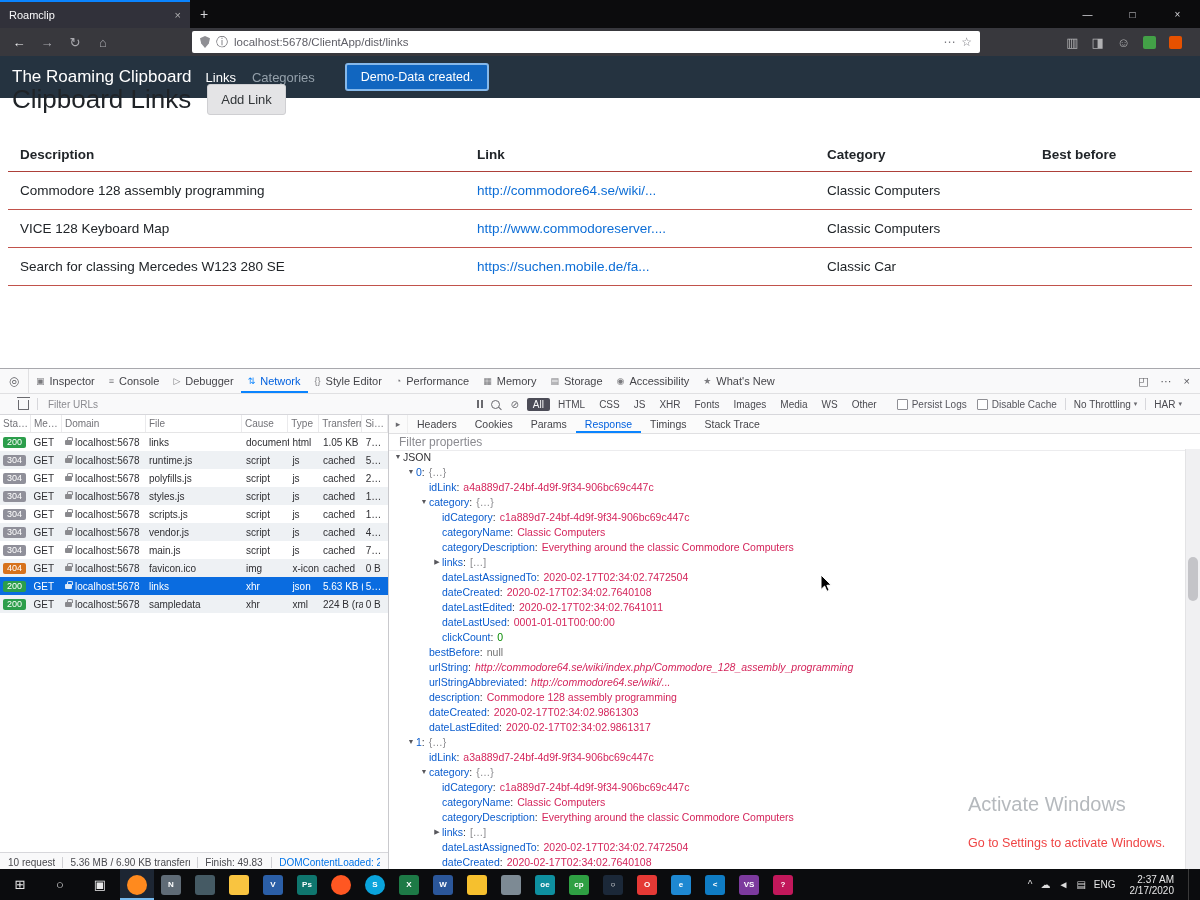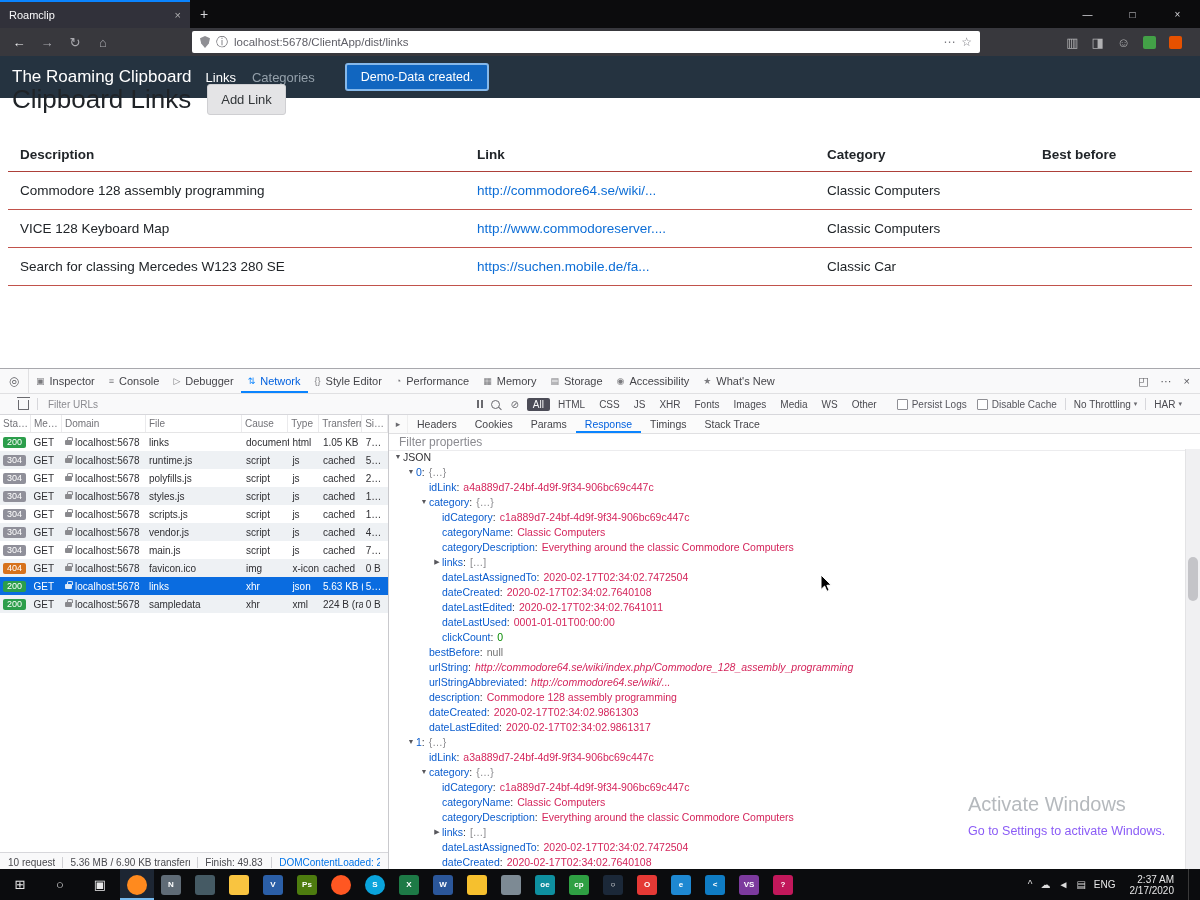--- a/index.html
+++ b/index.html
@@ -116,21 +116,21 @@
   .tval.str{color:#d4255b}
   .tval.num{color:#058b00}
   .tval.null{color:#737373}
   .tval.link{color:#d4255b;font-style:italic}
   .scrollbar{position:absolute;right:0;top:34px;bottom:0;width:14px;background:#f0f0f2;border-left:1px solid #e3e3e5}
   .thumb{position:absolute;left:2px;right:2px;top:108px;height:44px;background:#c4c4c8;border-radius:6px}
 
   
   .watermark{position:absolute;top:793px;left:968px;color:#b5b9bd;pointer-events:none}
   .wm1{font-size:20px}
-  .wm2{font-size:12.5px;color:#8b5cf6;margin-top:8px}
+  .wm2{font-size:12.5px;color:#ef4444;margin-top:20px}
 
   
   .taskbar{position:absolute;left:0;right:0;bottom:0;height:31px;background:#0b0c0e;display:flex;align-items:center;color:#e8e8e8}
   .tb-btn{width:40px;height:31px;display:flex;align-items:center;justify-content:center;font-size:13px;color:#e8e8e8}
   .tb-apps{display:flex;align-items:center;height:31px}
   .tb-app{width:34px;height:31px;display:flex;align-items:center;justify-content:center}
   .tb-app.on{background:#1d2633;box-shadow:inset 0 -2px 0 #76b9ed}
   .tile{width:20px;height:20px;border-radius:3px;display:flex;align-items:center;justify-content:center;font-size:8px;font-weight:bold;color:#fff}
   .tile.round{border-radius:50%}
   .tray{margin-left:auto;display:flex;align-items:center;gap:8px;padding-right:2px;font-size:10px}
@@ -704,21 +704,21 @@
         <div class="tb-app">
           <span class="tile" style="background: rgb(69, 90, 100);"></span>
         </div>
         <div class="tb-app">
           <span class="tile" style="background: rgb(249, 196, 64);"></span>
         </div>
         <div class="tb-app">
           <span class="tile" style="background: rgb(43, 95, 167);">V</span>
         </div>
         <div class="tb-app">
-          <span class="tile" style="background: #4d7c0f;">Ps</span>
+          <span class="tile" style="background: #0f766e;">Ps</span>
         </div>
         <div class="tb-app">
           <span class="tile round" style="background: rgb(255, 87, 34);"></span>
         </div>
         <div class="tb-app">
           <span class="tile round" style="background: rgb(10, 164, 220);">S</span>
         </div>
         <div class="tb-app">
           <span class="tile" style="background: rgb(29, 122, 70);">X</span>
         </div>

